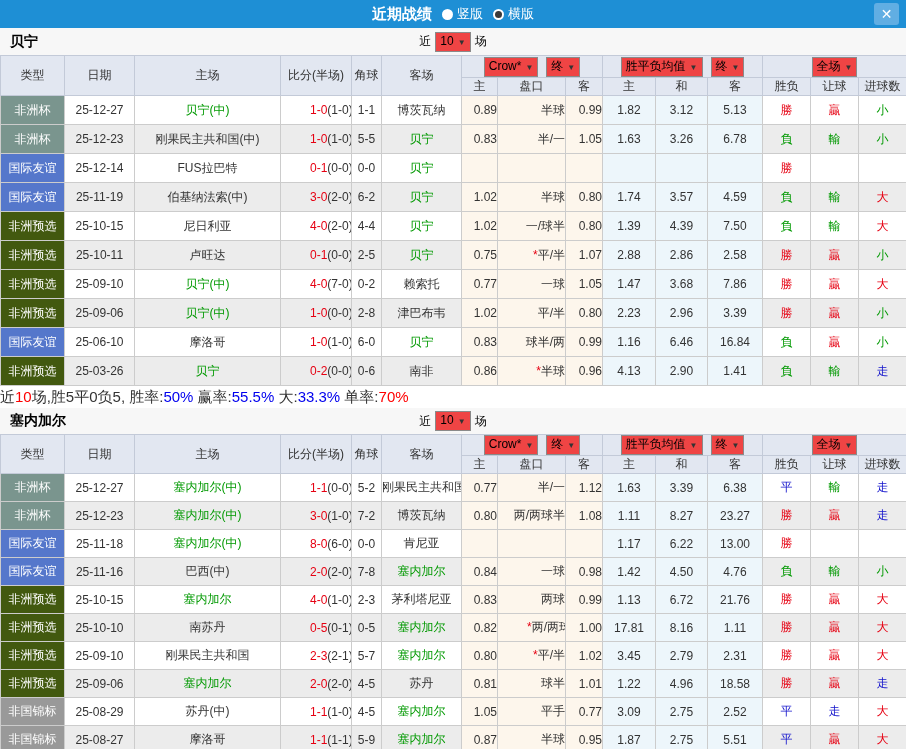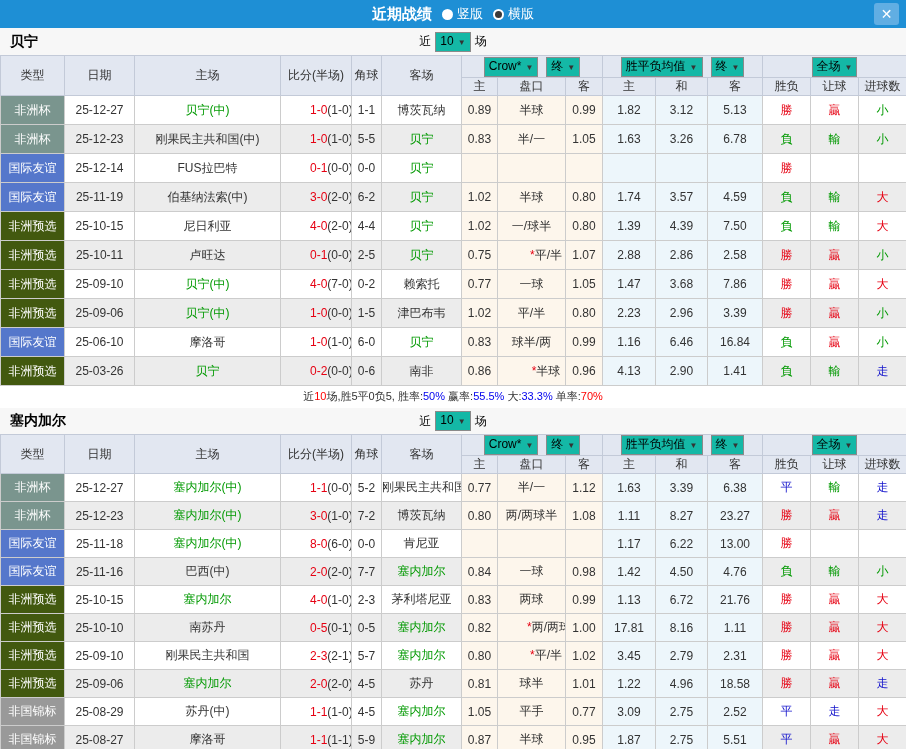--- a/index.html
+++ b/index.html
@@ -20,47 +20,47 @@
     text-align: center; line-height: 22px; font-size: 14px; cursor: pointer; }
 
   
   .filterrow { position: relative; background: #f7f7f7; display: flex;
     align-items: center; justify-content: center; font-size: 12px; color: #000; }
   .filterrow.r1 { height: 27px; }
   .filterrow.r2 { height: 26px; }
   .teamname { position: absolute; left: 10px; font-size: 14px; font-weight: bold; }
   .filterrow label { margin-right: 2px; white-space: nowrap; cursor: pointer; }
   .filterrow input[type=checkbox] { width: 13px; height: 13px; vertical-align: -2px; margin: 0 1px 0 4px; }
-  .sel { display: inline-block; background: #14b8a6; border: 1px solid #8a8a8a;
+  .sel { display: inline-block; background: #ef4444; border: 1px solid #8a8a8a;
     padding: 0 4px; line-height: 16px; font-size: 12px; color: #000;
     margin: 0 4px; white-space: nowrap; cursor: pointer; }
   .sel .arr { font-size: 8px; margin-left: 4px; color: #333; }
 
   
   table { border-collapse: collapse; table-layout: fixed; width: 906px; }
   th, td { border: 1px solid #ccc; text-align: center; font-size: 12px;
     color: #333; overflow: hidden; white-space: nowrap; }
   thead th { background: #e2e7f1; border-color: #c3cad8; font-weight: normal; }
   .t1 thead tr.h1 { height: 22px; } .t1 thead tr.h2 { height: 18px; }
   .t2 thead tr.h1 { height: 20px; } .t2 thead tr.h2 { height: 17px; }
   .t1 tbody tr { height: 29px; } .t2 tbody tr { height: 28px; }
   tbody td { background: #fff; }
   tbody tr:nth-child(even) td { background: #ececec; }
-  tbody tr td.odds { background: #fdf6ec; }
+  tbody tr td.odds { background: #fdf6ec; text-align: right; }
   tbody tr td.avg  { background: #edf6fb; }
   td.type { color: #fff; }
   .red   { color: #e60012; margin-left: 29px; }
   .green { color: #009900; }
   .blue  { color: #1414cc; }
   .half  { color: #333; }
   .sum-red  { color: #ff0000; }
   .sum-blue { color: #0000ee; }
 
-  .summary { height: 22px; line-height: 21px; text-align: center;
-    font-size: 11px; color: #333; background: #fff; }
+  .summary { height: 22px; line-height: 21px; 
+    font-size: 15px; color: #333; background: #fff; }
 </style>
 </head>
 <body>
 
 <div class="titlebar">
   <span class="ttl">近期战绩</span>
   <span class="radio"></span>
     <span class="rlabel">竖版</span>
   <span class="radio on"></span>
     <span class="rlabel">横版</span>
@@ -240,21 +240,21 @@
         <td class="avg">7.86</td>
         <td class="red">勝</td>
         <td class="red">贏</td>
         <td class="red">大</td>
       </tr>
       <tr>
         <td class="type" style="background:#42590f">非洲预选</td>
         <td>25-09-06</td>
         <td class="green">贝宁(中)</td>
         <td><span class="red">1-0</span><span class="half">(0-0)</span></td>
-        <td>1-5</td>
+        <td>2-8</td>
         <td>津巴布韦</td>
         <td class="odds">1.02</td>
         <td class="odds">平/半</td>
         <td class="odds">0.80</td>
         <td class="avg">2.23</td>
         <td class="avg">2.96</td>
         <td class="avg">3.39</td>
         <td class="red">勝</td>
         <td class="red">贏</td>
         <td class="green">小</td>
@@ -403,21 +403,21 @@
         <td class="avg">13.00</td>
         <td class="red">勝</td>
         <td></td>
         <td></td>
       </tr>
       <tr>
         <td class="type" style="background:#5577cb">国际友谊</td>
         <td>25-11-16</td>
         <td>巴西(中)</td>
         <td><span class="red">2-0</span><span class="half">(2-0)</span></td>
-        <td>7-7</td>
+        <td>7-8</td>
         <td class="green">塞内加尔</td>
         <td class="odds">0.84</td>
         <td class="odds">一球</td>
         <td class="odds">0.98</td>
         <td class="avg">1.42</td>
         <td class="avg">4.50</td>
         <td class="avg">4.76</td>
         <td class="green">負</td>
         <td class="green">輸</td>
         <td class="green">小</td>

